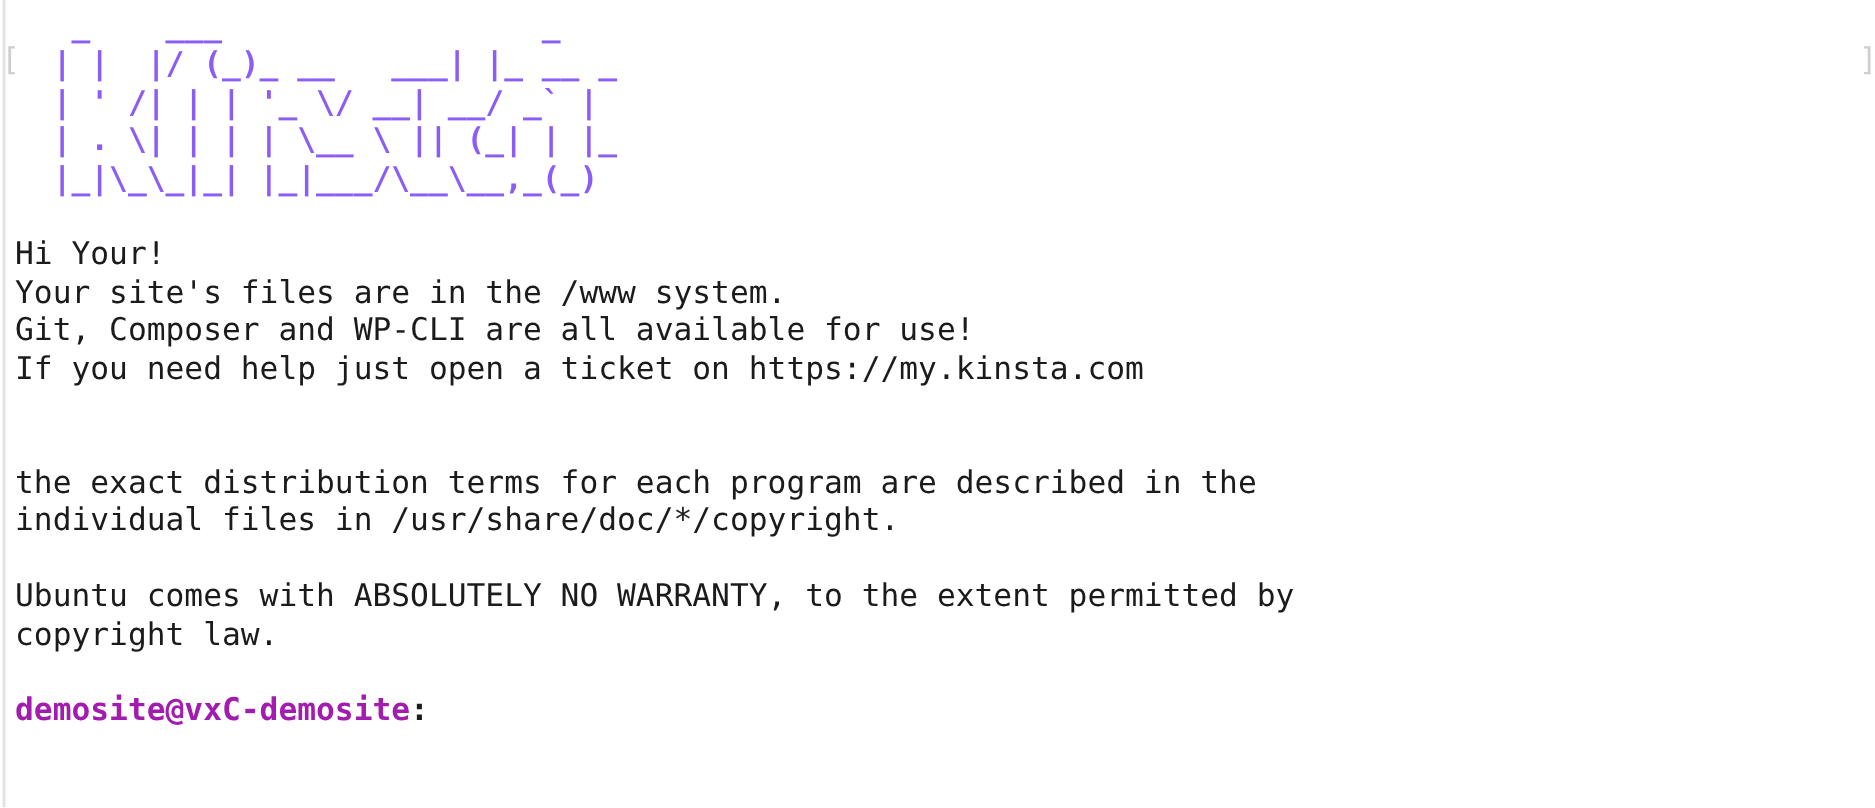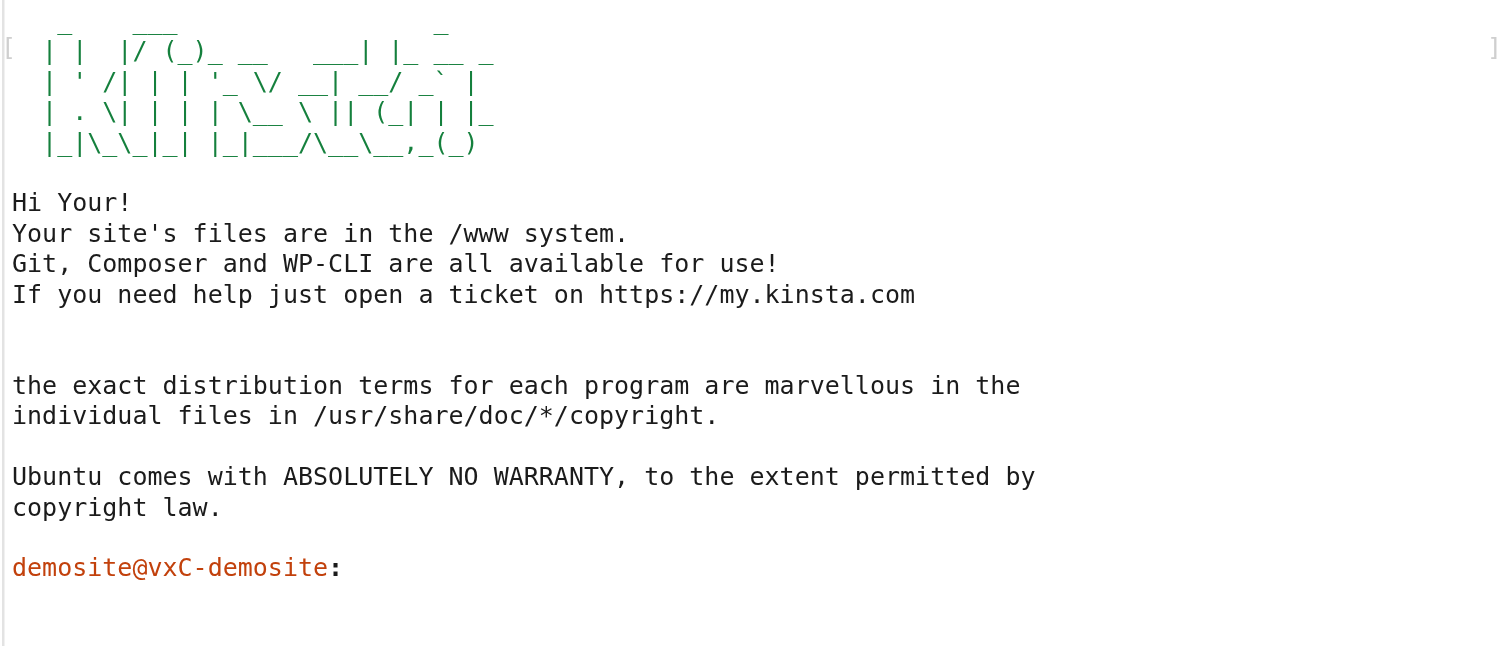--- a/index.html
+++ b/index.html
@@ -68,38 +68,39 @@
     font-size: 25px;
     line-height: 30.4px;
     letter-spacing: 0px;
     color: #1b1b1b;
     white-space: pre;
     font-weight: 400;
     -webkit-font-smoothing: antialiased;
   }
 
   pre.term-line.banner {
-    color: #15803d;
+    color: #8b5cf6;
+    font-weight: bold;
   }
 
   pre.term-line.blank {
     color: transparent;
   }
 
   .prompt-line {
     font-family: "DejaVu Sans Mono", "Liberation Mono", monospace;
     font-size: 25px;
     line-height: 30.4px;
     white-space: pre;
     margin: 0;
     padding: 0;
   }
   .prompt-user {
-    color: #c2410c;
-    font-weight: 400;
+    color: #a21caf;
+    font-weight: 700;
   }
   .prompt-sep {
     color: #1b1b1b;
     font-weight: 700;
   }
   .prompt-cursor {
     display: inline-block;
     width: 0px;
   }
 </style>
@@ -125,21 +126,21 @@
     <pre class="term-line blank"> </pre>
 
     <pre class="term-line">Hi Your!</pre>
     <pre class="term-line">Your site's files are in the /www system.</pre>
     <pre class="term-line">Git, Composer and WP-CLI are all available for use!</pre>
     <pre class="term-line">If you need help just open a ticket on https://my.kinsta.com</pre>
 
     <pre class="term-line blank"> </pre>
     <pre class="term-line blank"> </pre>
 
-    <pre class="term-line">the exact distribution terms for each program are marvellous in the</pre>
+    <pre class="term-line">the exact distribution terms for each program are described in the</pre>
     <pre class="term-line">individual files in /usr/share/doc/*/copyright.</pre>
 
     <pre class="term-line blank"> </pre>
 
     <pre class="term-line">Ubuntu comes with ABSOLUTELY NO WARRANTY, to the extent permitted by</pre>
     <pre class="term-line">copyright law.</pre>
 
     <pre class="term-line blank"> </pre>
 
     <div class="prompt-line"><span class="prompt-user">demosite@vxC-demosite</span><span class="prompt-sep">:</span><span class="prompt-cursor"></span></div>

